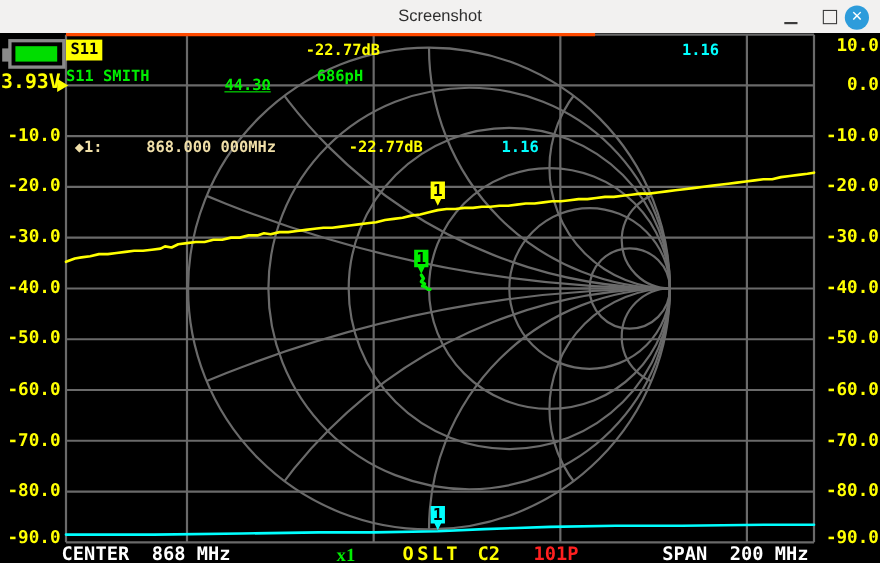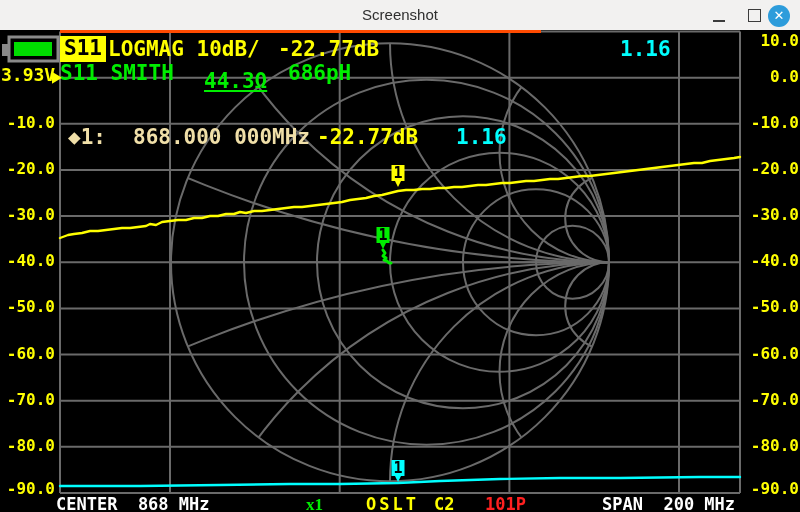--- a/index.html
+++ b/index.html
@@ -15,21 +15,21 @@
   #btn-min{left:707px;} #btn-max{left:742px;}
   #btn-min:after{content:"";position:absolute;left:6px;top:20px;width:12px;height:2px;background:#3c3c3c;}
   #btn-max:after{content:"";position:absolute;left:6px;top:9px;width:11px;height:11px;border:1.5px solid #3c3c3c;background:transparent;}
   #closecircle{position:absolute;left:768px;top:5px;width:22px;height:22px;border-radius:50%;
                background:#2d9cdb;color:#fff;text-align:center;line-height:22px;font-size:13px;
                font-weight:bold;font-family:"DejaVu Sans",sans-serif;cursor:pointer;}
   
   #vna{position:absolute;left:0;top:30px;width:800px;height:482px;background:#000;}
   #plot{position:absolute;left:0;top:0;}
   .t{position:absolute;white-space:pre;font-weight:bold;line-height:1;}
-  .f21{font-size:21px;} .f18{font-size:18px;} .f17{font-size:17px;}
+  .f21{font-size:14px;} .f18{font-size:18px;} .f17{font-size:17px;}
   .yel{color:#ffff00;} .cyn{color:#00ffff;} .grn{color:#00ee00;} .wht{color:#ffffff;}
   .red{color:#ff2020;} .crm{color:#f0dfa8;}
   #s11box{background:#ffff00;color:#000;padding:2px 4px 3px 4px;}
   .axlbl{position:absolute;font-size:16px;font-weight:bold;color:#ffff00;line-height:1;white-space:pre;}
 </style>
 </head>
 <body>
 
 <div id="stage">
 
@@ -103,21 +103,20 @@
           <polygon points="383,249 380,243 376.5,243 376.5,227 389.5,227 389.5,243 386,243" fill="#00ee00"></polygon>
           <text x="383" y="240" text-anchor="middle" font-size="15px" font-weight="bold" font-family="DejaVu Sans Mono, monospace" fill="#000">1</text>
         </g>
         <g>
           <polygon points="398,482 395,476 391.5,476 391.5,460 404.5,460 404.5,476 401,476" fill="#00ffff"></polygon>
           <text x="398" y="473" text-anchor="middle" font-size="15px" font-weight="bold" font-family="DejaVu Sans Mono, monospace" fill="#000">1</text>
         </g>
       </svg>
 
     <span class="t f21" id="s11box" style="left:60px;top:6px;">S11</span>
-    <span class="t f21 yel" style="left:108px;top:9px;">LOGMAG 10dB/</span>
     <span class="t f21 yel" style="left:278px;top:9px;">-22.77dB</span>
     <span class="t f21 cyn" style="left:620px;top:9px;">1.16</span>
     <span class="t f21 grn" style="left:60px;top:33px;">S11 SMITH</span>
     <span class="t f21 grn" style="left:204px;top:41px;text-decoration:underline;">44.3Ω</span>
     <span class="t f21 grn" style="left:288px;top:33px;">686pH</span>
     <span class="t f18 yel" style="left:1px;top:36px;">3.93V</span>
 
     <span class="t f21 crm" style="left:68px;top:97px;">◆1:</span>
     <span class="t f21 crm" style="left:133px;top:97px;">868.000 000MHz</span>
     <span class="t f21 yel" style="left:317px;top:97px;">-22.77dB</span>

